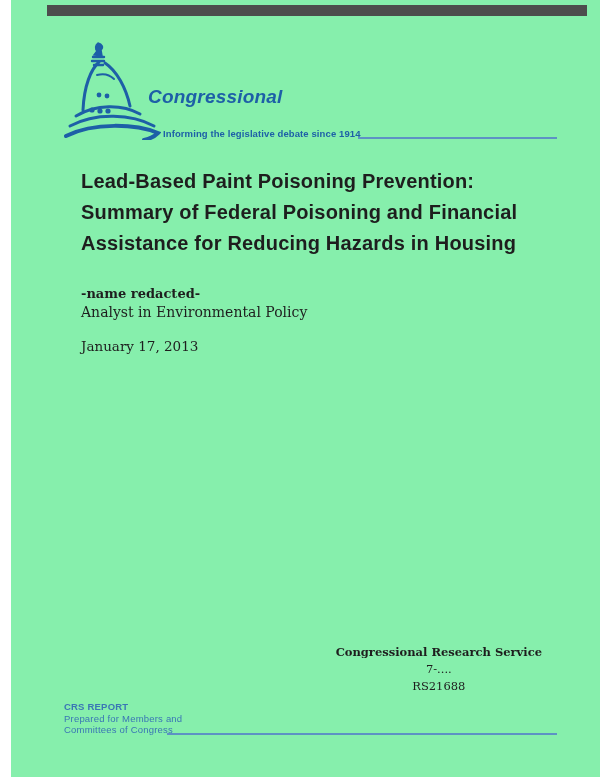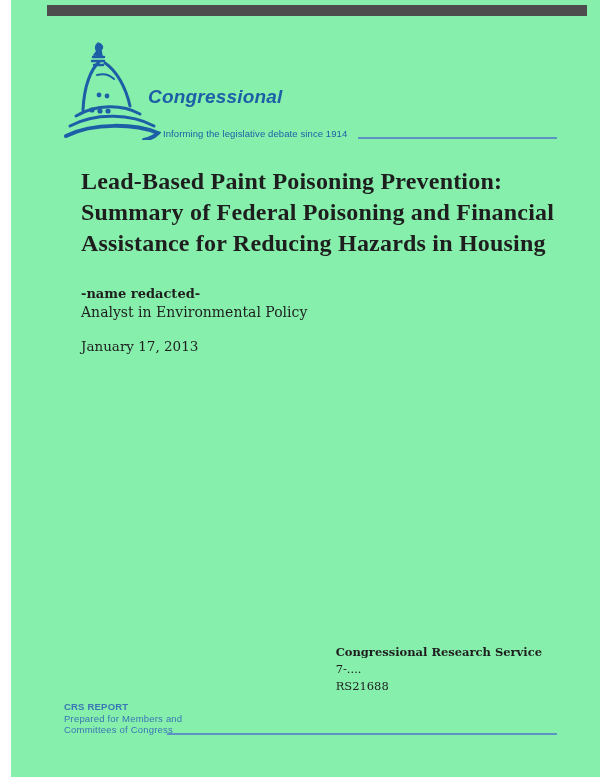--- a/index.html
+++ b/index.html
@@ -13,45 +13,45 @@
   }
   .logo-dome { position:absolute; left:52px; top:40px; }
   .logo-text {
     position:absolute; left:137px; top:87px;
     font-family:"Liberation Sans", sans-serif; font-style:italic; font-weight:bold;
     font-size:19px; line-height:20px; color:#1d5fa7; letter-spacing:0.2px;
     white-space:nowrap;
   }
   .logo-tagline {
     position:absolute; left:152px; top:128px;
-    font-family:"Liberation Sans", sans-serif; font-weight:normal;
+    font-family:"Liberation Sans", sans-serif; font-weight:bold;
     font-size:9.5px; color:#1d5fa7; letter-spacing:0.1px; white-space:nowrap;
   }
   .rule { position:absolute; height:2px; background:#5d92c4; }
   .rule-header { left:347px; top:137px; width:199px; }
   .rule-footer { left:156px; top:733px; width:390px; }
   .report-title {
     position:absolute; left:70px; top:166px; width:500px; margin:0;
-    font-family:Liberation Serif, serif; font-weight:bold;
-    font-size:24px; line-height:31px; color:#1e1e1e; letter-spacing:0.2px;
+    font-family:Liberation Sans, sans-serif; font-weight:bold;
+    font-size:20px; line-height:31px; color:#1e1e1e; letter-spacing:0.2px;
   }
   .author-name {
     position:absolute; left:70px; top:286px;
     font-size:13px; font-weight:bold; color:#1e1e1e;
   }
   .author-role {
     position:absolute; left:70px; top:304px;
     font-size:14px; color:#1e1e1e;
   }
   .report-date {
     position:absolute; left:70px; top:338px;
     font-size:13.5px; color:#1e1e1e;
   }
   .footer-right {
-    position:absolute; right:69px; top:644px; text-align:left;
+    position:absolute; right:69px; top:644px; text-align:center;
     font-size:11.5px; line-height:17px; color:#1e1e1e;
   }
   .footer-right .org { font-weight:bold; }
   .footer-left {
     position:absolute; left:53px; top:701px;
     font-family:"Liberation Sans", sans-serif; font-size:9.5px; line-height:11.5px;
     color:#3a76b5; letter-spacing:0.2px;
   }
   .footer-left .crs-report { font-weight:bold; }
 </style>

